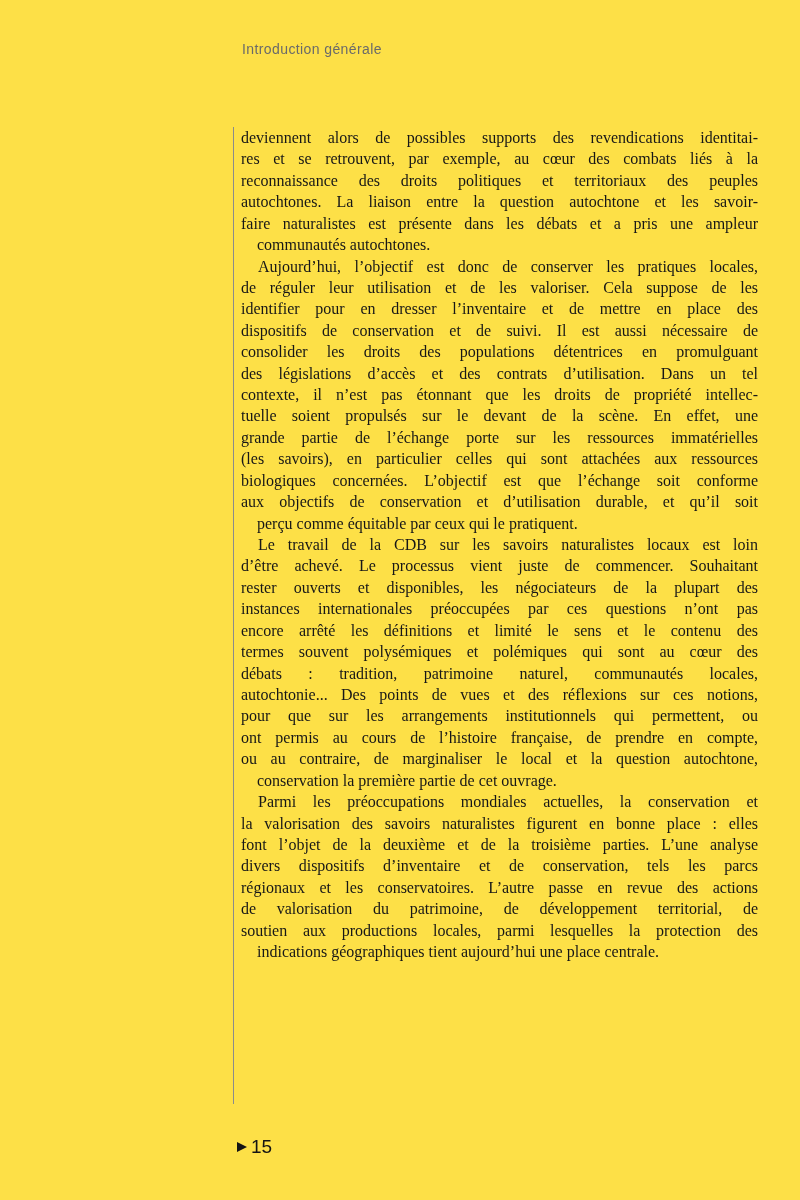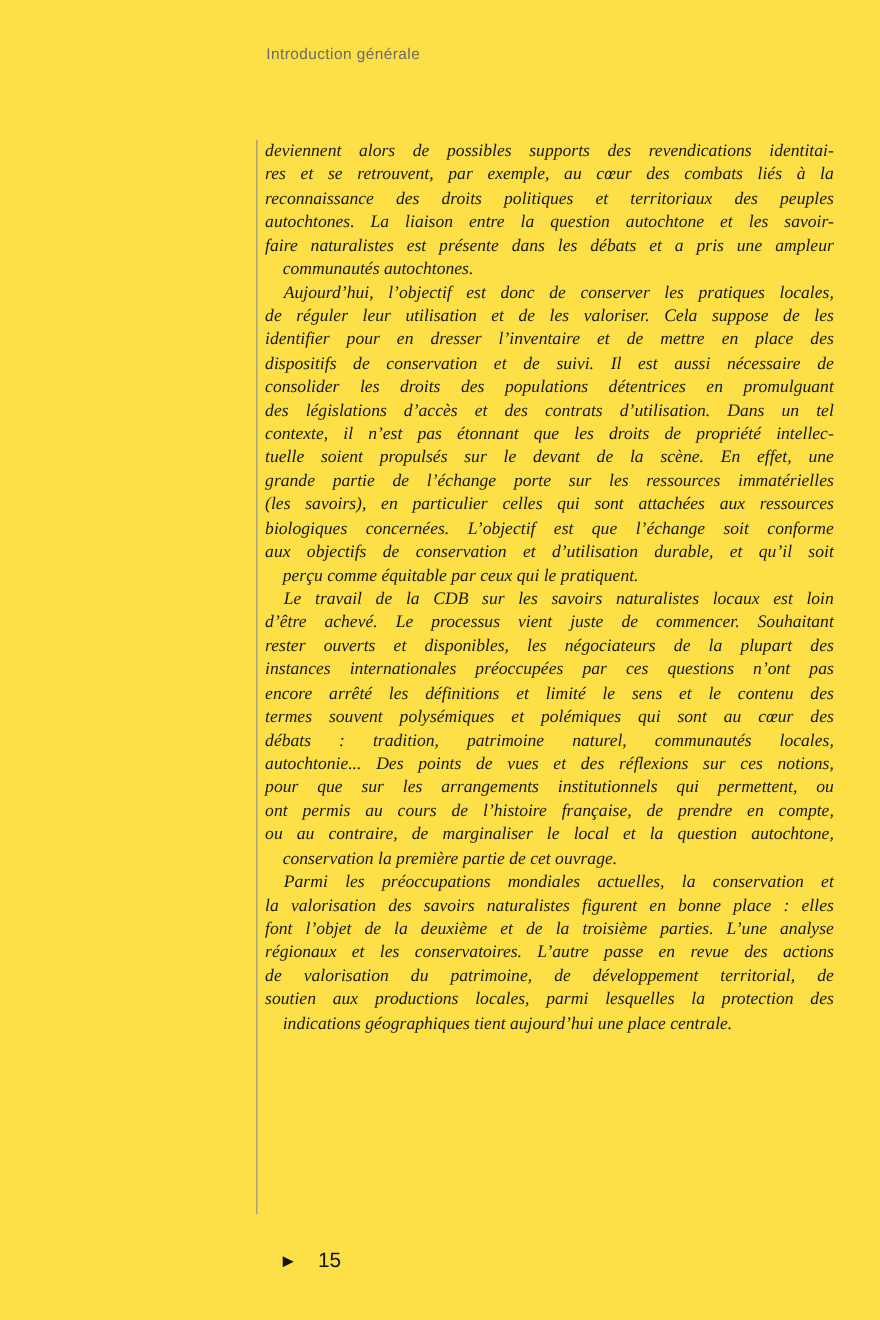--- a/index.html
+++ b/index.html
@@ -29,33 +29,31 @@
     border-left: 1px solid #8b8b8b;
     font-family: "Liberation Serif", serif;
     font-size: 16px;
     line-height: 21.42px;
     color: #171717;
   }
   .paragraph { margin: 0; }
   .line {
     text-align: justify;
     text-align-last: justify;
-    font-style: italic;
   }
   .line.last { text-align-last: left; margin-left: 16px; }
   .line.indent { padding-left: 17px; }
   .footer {
     position: absolute;
     left: 237px;
     top: 1136px;
     height: 22px;
     display: flex;
     align-items: center;
-    gap: 22px;
-    margin-left: 20px;
+    gap: 4px;
   }
   .tri {
     display: inline-block;
     width: 0;
     height: 0;
     border-left: 10px solid #141414;
     border-top: 5.5px solid transparent;
     border-bottom: 5.5px solid transparent;
   }
   .pagenum {
@@ -105,20 +103,21 @@
         <div class="line">autochtonie... Des points de vues et des réflexions sur ces notions,</div>
         <div class="line">pour que sur les arrangements institutionnels qui permettent, ou</div>
         <div class="line">ont permis au cours de l’histoire française, de prendre en compte,</div>
         <div class="line">ou au contraire, de marginaliser le local et la question autochtone,</div>
         <div class="line last">conservation la première partie de cet ouvrage.</div>
       </div>
       <div class="paragraph">
         <div class="line indent">Parmi les préoccupations mondiales actuelles, la conservation et</div>
         <div class="line">la valorisation des savoirs naturalistes figurent en bonne place : elles</div>
         <div class="line">font l’objet de la deuxième et de la troisième parties. L’une analyse</div>
+        <div class="line">divers dispositifs d’inventaire et de conservation, tels les parcs</div>
         <div class="line">régionaux et les conservatoires. L’autre passe en revue des actions</div>
         <div class="line">de valorisation du patrimoine, de développement territorial, de</div>
         <div class="line">soutien aux productions locales, parmi lesquelles la protection des</div>
         <div class="line last">indications géographiques tient aujourd’hui une place centrale.</div>
       </div>
     </div>
 
   <div class="footer">
     <span class="tri"></span>
     <span class="pagenum">15</span>

